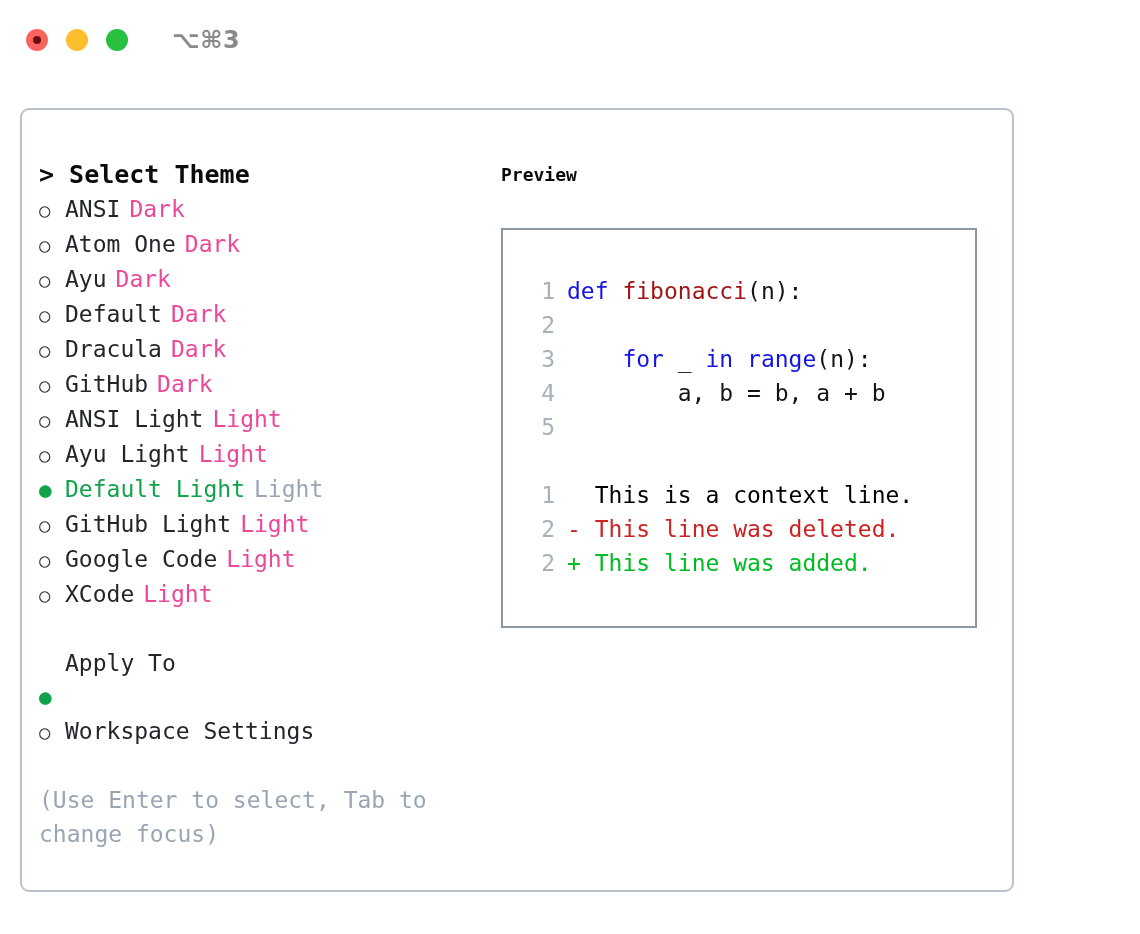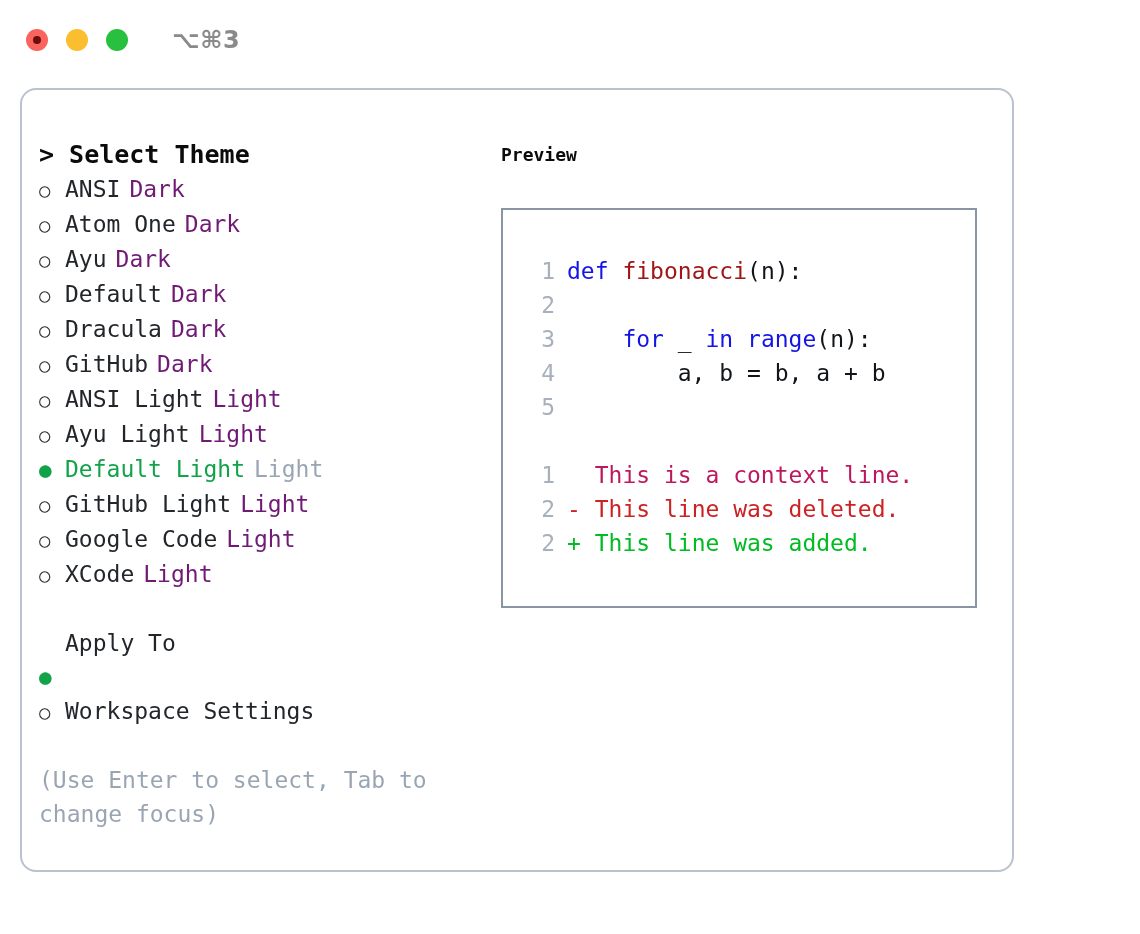--- a/index.html
+++ b/index.html
@@ -62,25 +62,25 @@
     font-size: 24px;
     font-weight: bold;
     color: #8a8a8a;
     letter-spacing: 0.5px;
   }
 
   
   .panel {
     position: absolute;
     left: 20px;
-    top: 88px;
+    top: 108px;
     width: 994px;
     height: 784px;
     border: 2px solid #b9c2ce;
-    border-radius: 16px;
+    border-radius: 9px;
     box-sizing: border-box;
     background: #ffffff;
   }
 
   .panel-inner {
     position: relative;
     width: 100%;
     height: 100%;
   }
 
@@ -113,21 +113,21 @@
     font-size: 19px;
     color: #2f3338;
   }
   .marker.sel {
     color: #12a34a;
     font-size: 21px;
   }
   .opt-label { color: #22262b; }
   .opt-row.selected .opt-label { color: #12a34a; }
   .opt-variant {
-    color: #701a75;
+    color: #ec4899;
     margin-left: 9px;
   }
   .opt-row.selected .opt-variant { color: #9aa5b4; }
 
   .section-head {
     display: flex;
     align-items: flex-end;
     line-height: 34px;
     font-size: 23px;
     color: #22262b;
@@ -180,21 +180,21 @@
     text-align: right;
     color: #a8b0bb;
     margin-right: 12px;
   }
   .code-text { color: #111418; }
   .kw  { color: #1414e6; }
   .fn  { color: #a01515; }
   .plain { color: #111418; }
 
   .diff-gap { height: 34px; }
-  .ctx { color: #be185d; }
+  .ctx { color: #000000; }
   .del { color: #cc2222; }
   .add { color: #00bb22; }
 </style>
 </head>
 <body>
 
 <div class="window">
 
   <div class="titlebar">
     <div class="lights">

